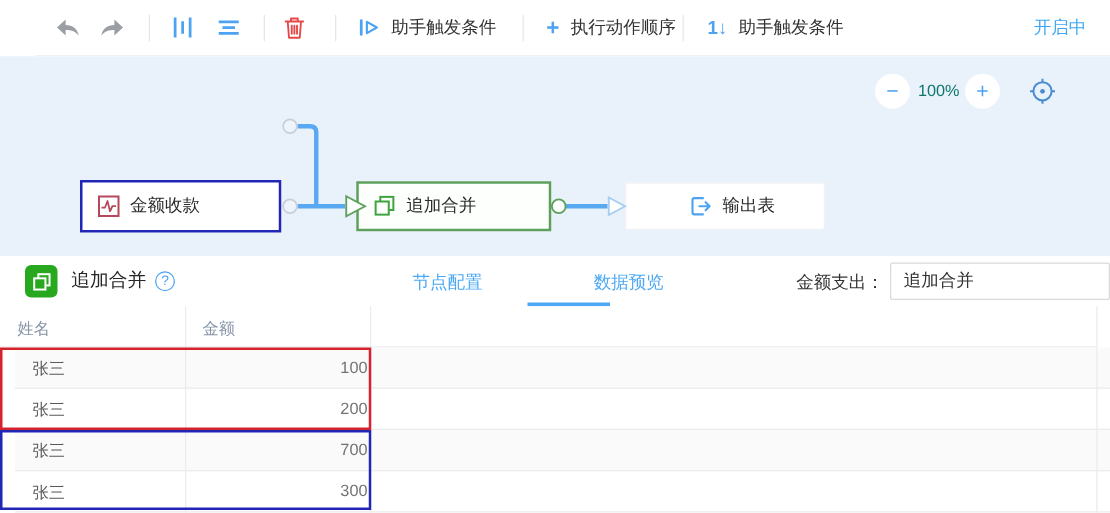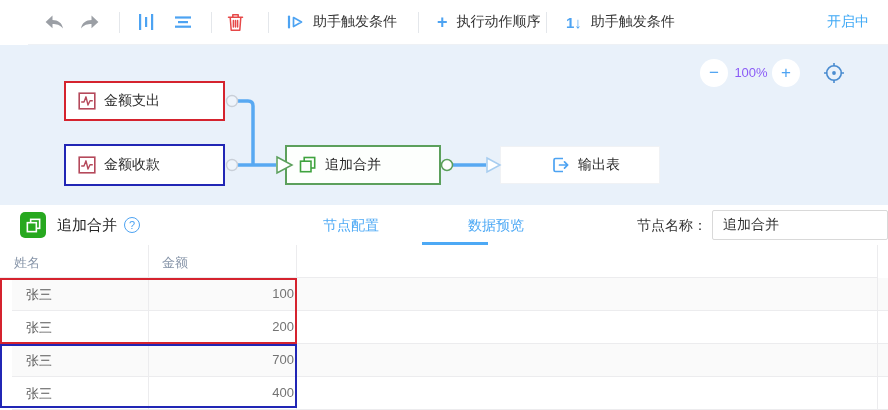--- a/index.html
+++ b/index.html
@@ -22,31 +22,31 @@
   .node { position:absolute; background:#fff; display:flex; align-items:center;
     padding-left:12px; gap:8px; font-size:14px; color:#2b2b2b; cursor:pointer; z-index:2; }
   .node-expense { left:64px; top:36px; width:161px; height:40px; border:2px solid #d5232e; }
   .node-income  { left:64px; top:99px; width:161px; height:42px; border:2px solid #2126b5; }
   .node-merge   { left:285px; top:100px; width:156px; height:40px; border:2px solid #5ca05c; background:#fdfffd; }
   .node-output  { left:500px; top:101px; width:160px; height:38px; border:1px solid #f0f2f5;justify-content:center; }
   .wires { position:absolute; top:0; left:0; width:888px; height:160px; z-index:5; pointer-events:none; }
   .zoom-btn { position:absolute; top:14px; width:28px; height:28px; border-radius:50%; background:#fff;
     display:flex; align-items:center; justify-content:center; color:#4da3f2; font-size:17px; cursor:pointer; }
   .zoom-label { position:absolute; top:14px; left:731px; width:40px; height:28px; line-height:28px;
-    text-align:center; font-size:13px; color:#8b5cf6; }
+    text-align:center; font-size:13px; color:#0f766e; }
 
   
   .panel-head { position:absolute; top:205px; left:0; width:888px; height:40px; background:#fff; }
   .app-icon { position:absolute; left:20px; top:7px; width:26px; height:26px; border-radius:5px;
     background:#27a81f; display:flex; align-items:center; justify-content:center; }
   .panel-title { position:absolute; left:57px; top:0; line-height:40px; font-size:15px; color:#262626; font-weight:500; }
   .help-badge { position:absolute; left:124px; top:12px; width:16px; height:16px; border-radius:50%;
     border:1.4px solid #4da3f2; color:#4da3f2; font-size:11px; display:flex; align-items:center;
     justify-content:center; cursor:pointer; }
-  .tab { position:absolute; top:0; width:70px; height:40px; line-height:40px; text-align:left;
+  .tab { position:absolute; top:0; width:70px; height:40px; line-height:40px; text-align:center;
     font-size:14px; color:#4da9f5; cursor:pointer; }
   .tab-config { left:323px; }
   .tab-preview { left:420px;margin-left:48px; }
   .tab-underline { position:absolute; left:422px; top:37px; width:66px; height:3px; background:#4da9f5; }
   .nn-label { position:absolute; left:637px; top:0; line-height:40px; font-size:14px; color:#333; }
   .nn-input { position:absolute; left:712px; top:5px; width:176px; height:30px; border:1px solid #d9d9d9;
     border-radius:2px; padding:0 8px 0 10px; font-size:14px; color:#333; outline:none;
     font-family:"Liberation Sans","DejaVu Sans",sans-serif; }
 
   
@@ -113,27 +113,20 @@
   <div class="tb-div" style="left:518px"></div>
   <div class="tb-item tb-btn" style="left:538px">
     <span class="glyph-blue">1↓</span>
     <span>助手触发条件</span>
   </div>
   <div class="tb-status">开启中</div>
 </div>
 
 <div class="canvas">
 
-  <div class="node node-expense">
-    <svg width="18" height="18" viewBox="0 0 18 18">
-      <rect x="1.2" y="1.2" width="15.6" height="15.6" fill="none" stroke="#b5495b" stroke-width="1.6"></rect>
-      <path d="M3.2 10 H6 L8 4.8 L10 13 L12 8.8 H14.8" fill="none" stroke="#b5495b" stroke-width="1.4" stroke-linejoin="round"></path>
-    </svg>
-    <span>金额支出</span>
-  </div>
 
   <div class="node node-income">
     <svg width="18" height="18" viewBox="0 0 18 18">
       <rect x="1.2" y="1.2" width="15.6" height="15.6" fill="none" stroke="#b5495b" stroke-width="1.6"></rect>
       <path d="M3.2 10 H6 L8 4.8 L10 13 L12 8.8 H14.8" fill="none" stroke="#b5495b" stroke-width="1.4" stroke-linejoin="round"></path>
     </svg>
     <span>金额收款</span>
   </div>
 
   <div class="node node-merge">
@@ -186,21 +179,21 @@
       <rect x="2.5" y="6" width="9.5" height="9.5" fill="#27a81f" stroke="#fff" stroke-width="1.7"></rect>
     </svg>
   </div>
   <div class="panel-title">追加合并</div>
   <div class="help-badge">?</div>
 
   <div class="tab tab-config">节点配置</div>
   <div class="tab tab-preview">数据预览</div>
   <div class="tab-underline"></div>
 
-  <div class="nn-label">节点名称：</div>
+  <div class="nn-label">金额支出：</div>
   <input class="nn-input" type="text" value="追加合并" style="">
 </div>
 
 <div class="table">
   <div class="th" style="left:14px">姓名</div>
   <div class="th" style="left:162px">金额</div>
   <div class="hline" style="top:32px"></div>
 
   <div class="trow alt" style="top:33px">
     <span class="cell-name">张三</span>
@@ -209,21 +202,21 @@
   <div class="trow" style="top:66px">
     <span class="cell-name">张三</span>
     <span class="cell-amount">200</span>
   </div>
   <div class="trow alt" style="top:99px">
     <span class="cell-name">张三</span>
     <span class="cell-amount">700</span>
   </div>
   <div class="trow" style="top:132px">
     <span class="cell-name">张三</span>
-    <span class="cell-amount">400</span>
+    <span class="cell-amount">300</span>
   </div>
 
   <div class="vline" style="left:148px"></div>
   <div class="vline" style="left:296px"></div>
   <div class="vline" style="left:877px"></div>
 
   <div class="group-box group-red"></div>
   <div class="group-box group-navy"></div>
 </div>
 

